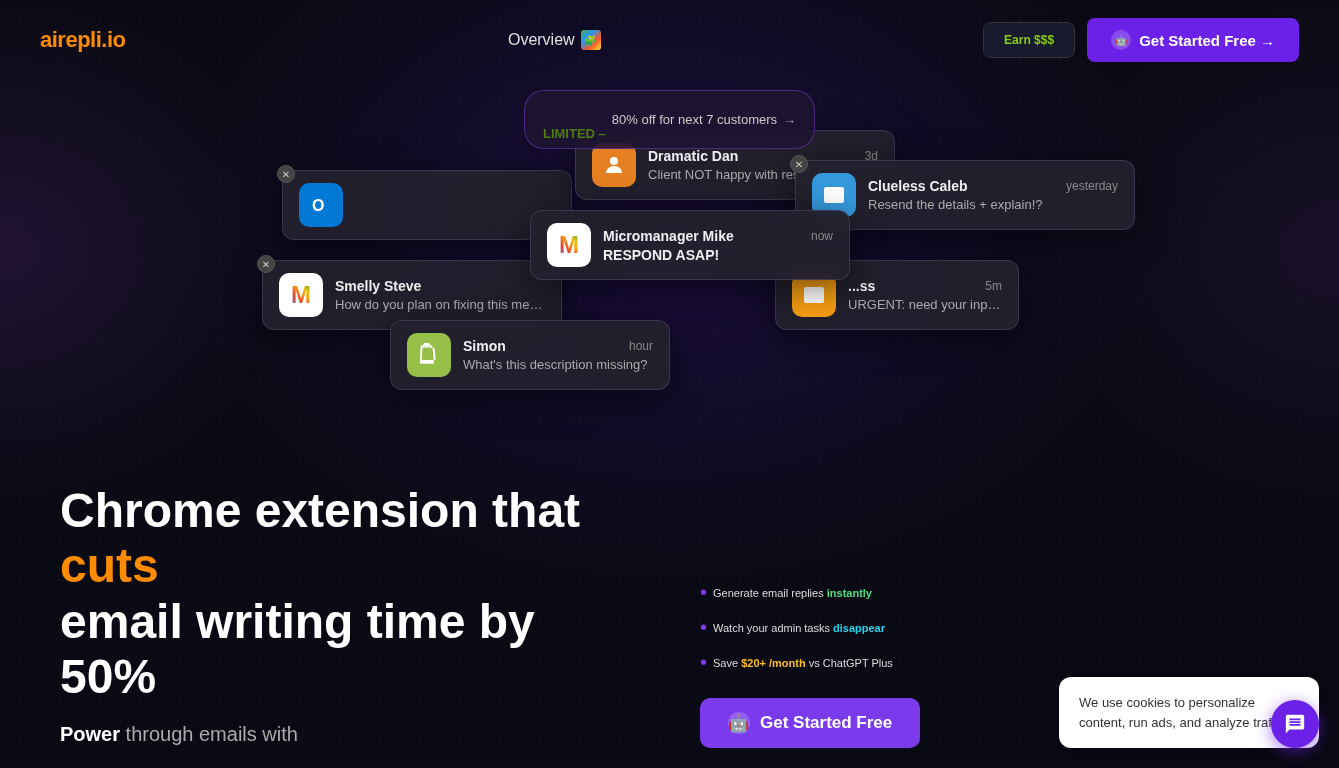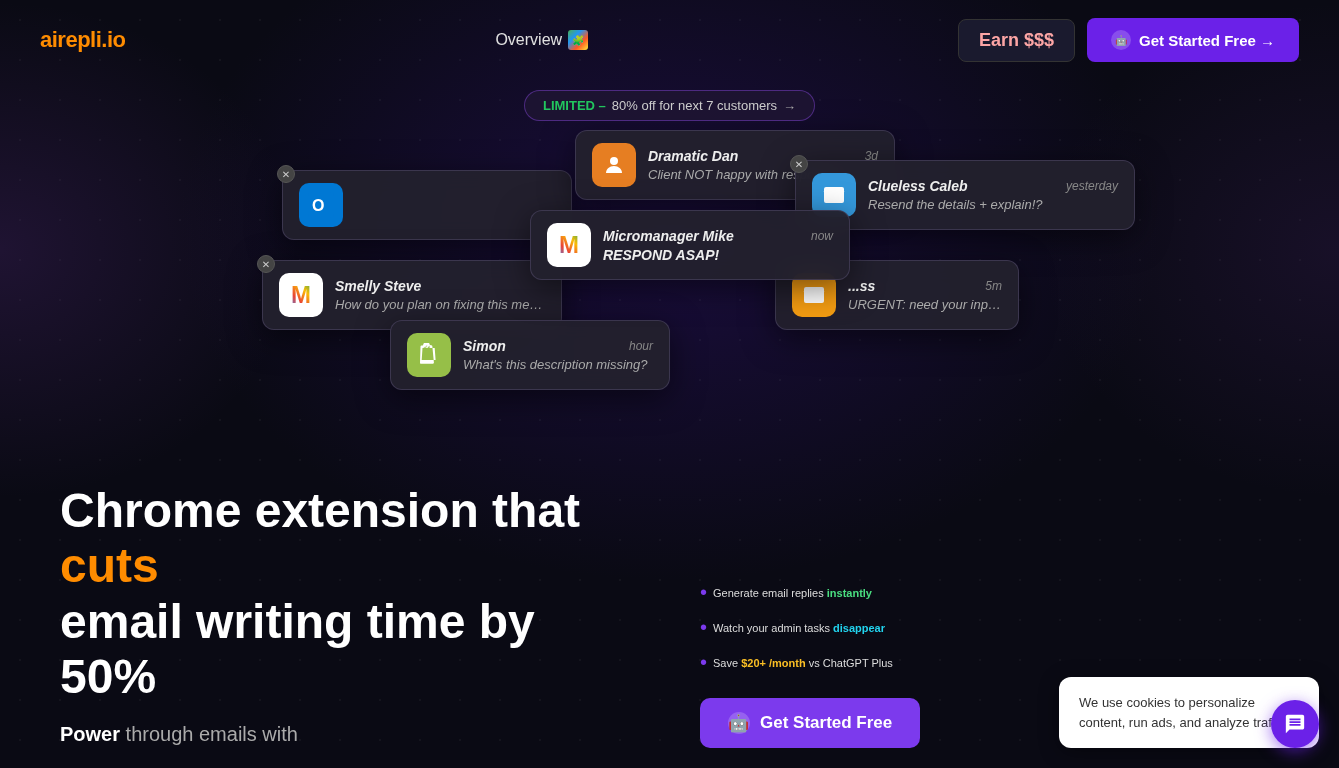--- a/index.html
+++ b/index.html
@@ -94,24 +94,24 @@
 
     .nav-right {
       display: flex;
       align-items: center;
       gap: 12px;
     }
 
     .btn-earn {
       background: #1a1a2e;
       border: 1px solid #333;
-      color: #fca5a5;
+      color: #84cc16;
       padding: 10px 20px;
       border-radius: 8px;
-      font-size: 18px;
+      font-size: 12px;
       font-weight: 600;
       cursor: pointer;
     }
 
     .btn-get-started {
       background: #6b21e8;
       border: none;
       color: #fff;
       padding: 12px 24px;
       border-radius: 8px;
@@ -149,22 +149,23 @@
       border-radius: 20px;
       padding: 7px 18px;
       font-size: 13px;
       color: #ccc;
       display: flex;
       align-items: center;
       gap: 6px;
     }
 
     .limited-pill .limited-label {
-      color: #22c55e;
-      font-weight: 700;
+      color: #4d7c0f;
+      font-weight: 700;
+      margin-top: 28px;
     }
 
     .limited-pill .arrow {
       color: #aaa;
     }
 
     
     .cards-area {
       position: absolute;
       top: 120px;
@@ -210,21 +211,20 @@
     }
 
     .card-icon.shopify {
       background: #96bf48;
       color: white;
     }
 
     .card-info {
       flex: 1;
       min-width: 0;
-      font-style: italic;
     }
 
     .card-header {
       display: flex;
       justify-content: space-between;
       align-items: center;
       margin-bottom: 3px;
     }
 
     .card-name {

